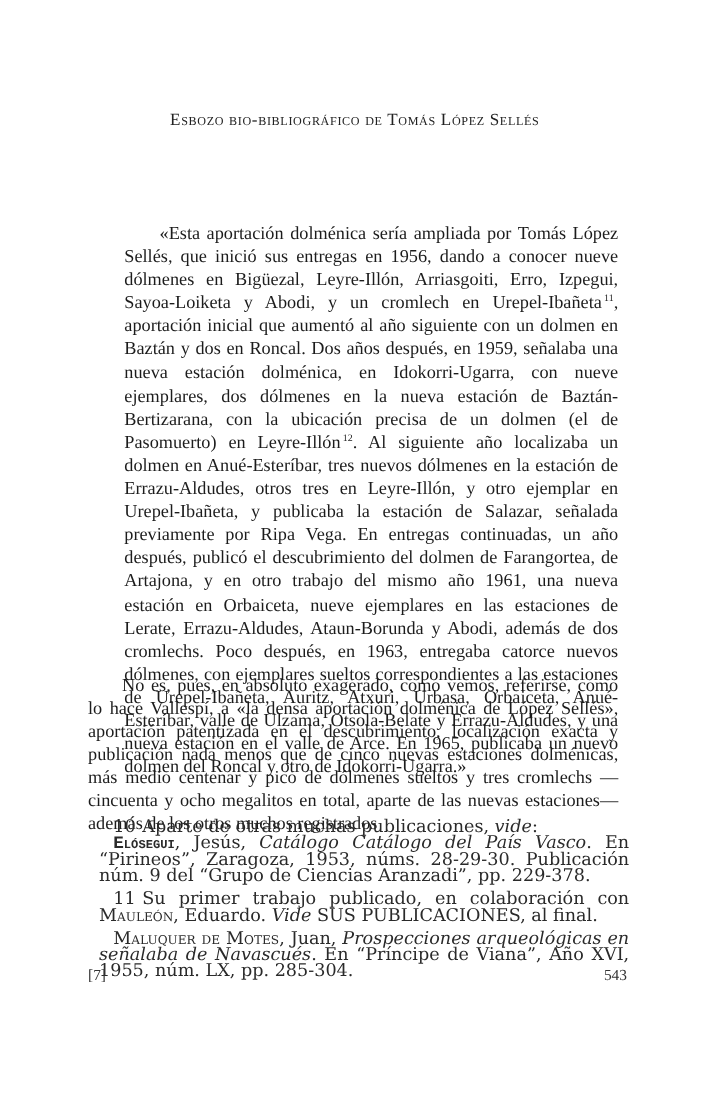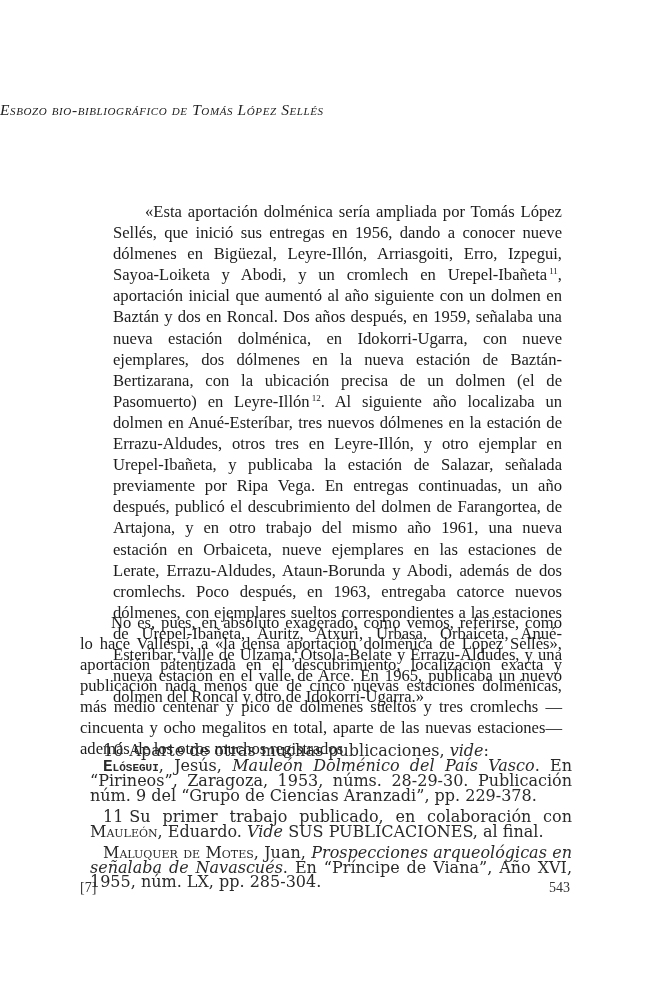--- a/index.html
+++ b/index.html
@@ -19,26 +19,25 @@
       position: absolute;
       left: 0; top: 0;
       width: 645px;
       height: 1000px;
     }
     .running-head {
       position: absolute;
       top: 101px;
       left: 0;
       width: 645px;
-      text-align: left;
+      text-align: center;
       font-size: 15.5px;
       letter-spacing: 0.6px;
       font-variant: small-caps;
       color: #222;
-      font-style: italic;
     }
     .body-text {
       position: absolute;
       left: 80px;
       width: 482px;
       font-size: 16.6px;
       line-height: 21px;
       text-align: justify;
       hyphens: manual;
     }
@@ -107,21 +106,21 @@
 
 
   <p class="quote" style="margin:0;"><span>«Esta aportación dolménica sería ampliada por Tomás López Sellés, que inició sus entregas en 1956, dando a conocer nueve dólmenes en Bigüezal, Leyre-Illón, Arriasgoiti, Erro, Izpegui, Sayoa-Loiketa y Abodi, y un cromlech en Urepel-Ibañeta</span><sup class="fn">11</sup><span>, aportación inicial que aumentó al año siguiente con un dolmen en Baztán y dos en Roncal. Dos años después, en 1959, señalaba una nueva estación dolménica, en Idokorri-Ugarra, con nueve ejemplares, dos dólmenes en la nueva estación de Baztán-Bertizarana, con la ubicación precisa de un dolmen (el de Pasomuerto) en Leyre-Illón</span><sup class="fn">12</sup><span>. Al siguiente año localizaba un dolmen en Anué-Esteríbar, tres nuevos dólmenes en la estación de Errazu-Aldudes, otros tres en Leyre-Illón, y otro ejemplar en Urepel-Ibañeta, y publicaba la estación de Salazar, señalada previamente por Ripa Vega. En entregas continuadas, un año después, publicó el descubrimiento del dolmen de Farangortea, de Artajona, y en otro trabajo del mismo año 1961, una nueva estación en Orbaiceta, nueve ejemplares en las estaciones de Lerate, Errazu-Aldudes, Ataun-Borunda y Abodi, además de dos cromlechs. Poco después, en 1963, entregaba catorce nuevos dólmenes, con ejemplares sueltos correspondientes a las estaciones de Urepel-Ibañeta, Auritz, Atxuri, Urbasa, Orbaiceta, Anué-Esteríbar, valle de Ulzama, Otsola-Belate y Errazu-Aldudes, y una nueva estación en el valle de Arce. En 1965, publicaba un nuevo dolmen del Roncal y otro de Idokorri-Ugarra.»</span></p>
 
   <p class="body-text para-2" style="margin:0;">No es, pues, en absoluto exagerado, como vemos, referirse, como lo hace Vallespí, a «la densa aportación dolménica de López Sellés», aportación patentizada en el descubrimiento, localización exacta y publicación nada menos que de cinco nuevas estaciones dolménicas, más medio centenar y pico de dólmenes sueltos y tres cromlechs —cincuenta y ocho megalitos en total, aparte de las nuevas estaciones— además de los otros muchos registrados</p>
 
   <div class="footnotes">
 
     <div class="fn-item">
       <div class="fn-line"><span class="fn-num">10</span><span>Aparte de otras muchas publicaciones,</span> <span class="it">vide</span><span>:</span></div>
-      <div class="fn-line"><span class="sc" style="font-weight:bold;font-family:Liberation Mono, monospace;">Elósegui</span><span>, Jesús,</span> <span class="it">Mauleón Dolménico del País Vasco</span><span>. En “Pirineos”, Zaragoza, 1953, núms. 28-29-30. Publicación núm. 9 del “Grupo de Ciencias Aranzadi”, pp. 229-378.</span></div>
+      <div class="fn-line"><span class="sc" style="font-weight:bold;font-family:Liberation Mono, monospace;">Elósegui</span><span>, Jesús,</span> <span class="it">Catálogo Catálogo del País Vasco</span><span>. En “Pirineos”, Zaragoza, 1953, núms. 28-29-30. Publicación núm. 9 del “Grupo de Ciencias Aranzadi”, pp. 229-378.</span></div>
     </div>
 
     <div class="fn-item">
       <div class="fn-line"><span class="fn-num">11</span><span>Su primer trabajo publicado, en colaboración con</span> <span class="sc">Mauleón</span><span>, Eduardo.</span> <span class="it">Vide</span> <span>SUS PUBLICACIONES, al final.</span></div>
     </div>
 
     <div class="fn-item">
       <div class="fn-line"><span class="sc">Maluquer de Motes</span><span>, Juan,</span> <span class="it">Prospecciones arqueológicas en señalaba de Navascués</span><span>. En “Príncipe de Viana”, Año XVI, 1955, núm. LX, pp. 285-304.</span></div>
     </div>
 

